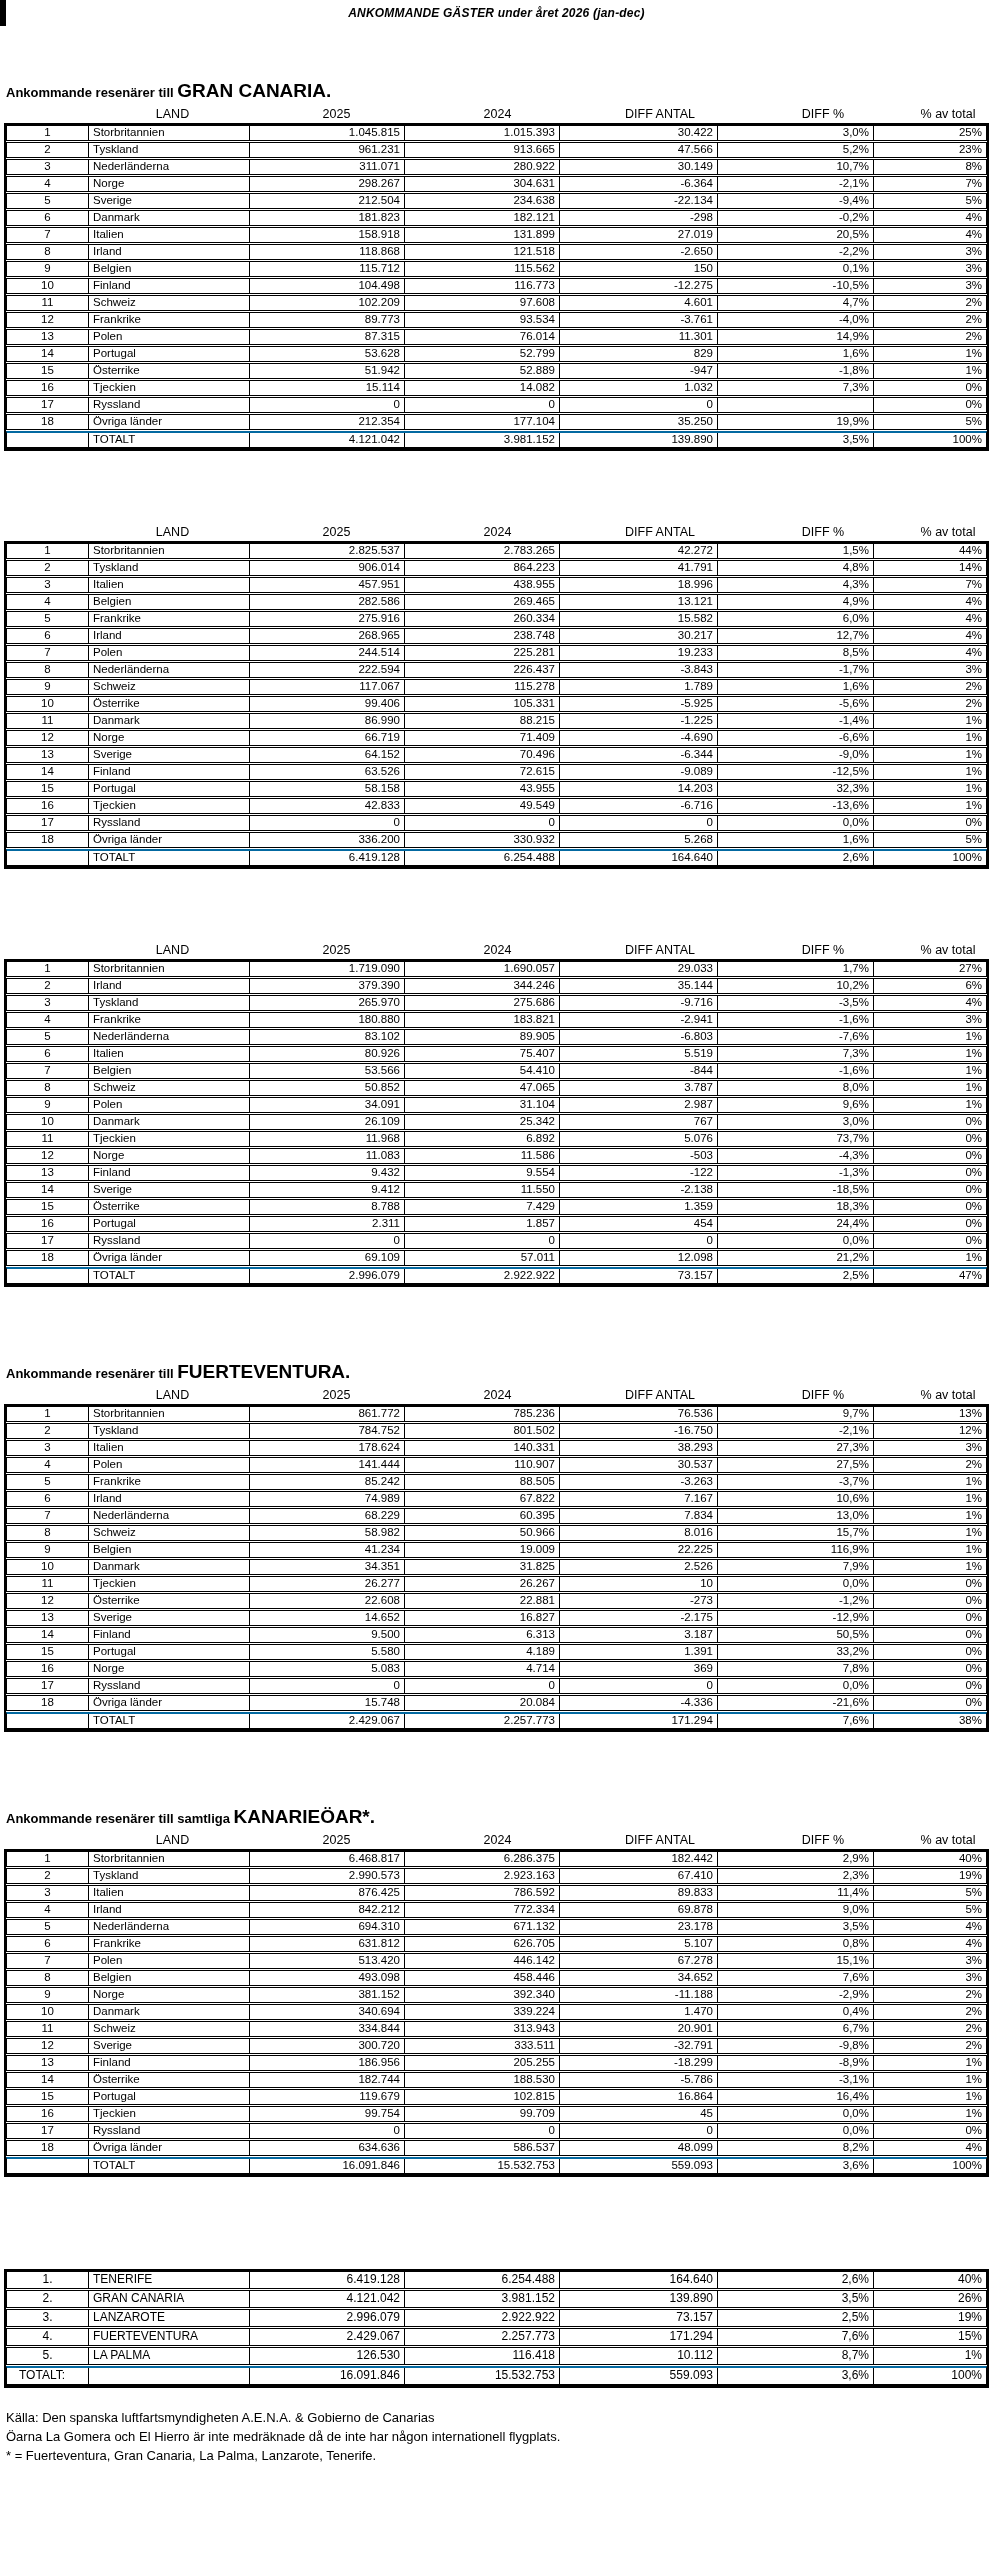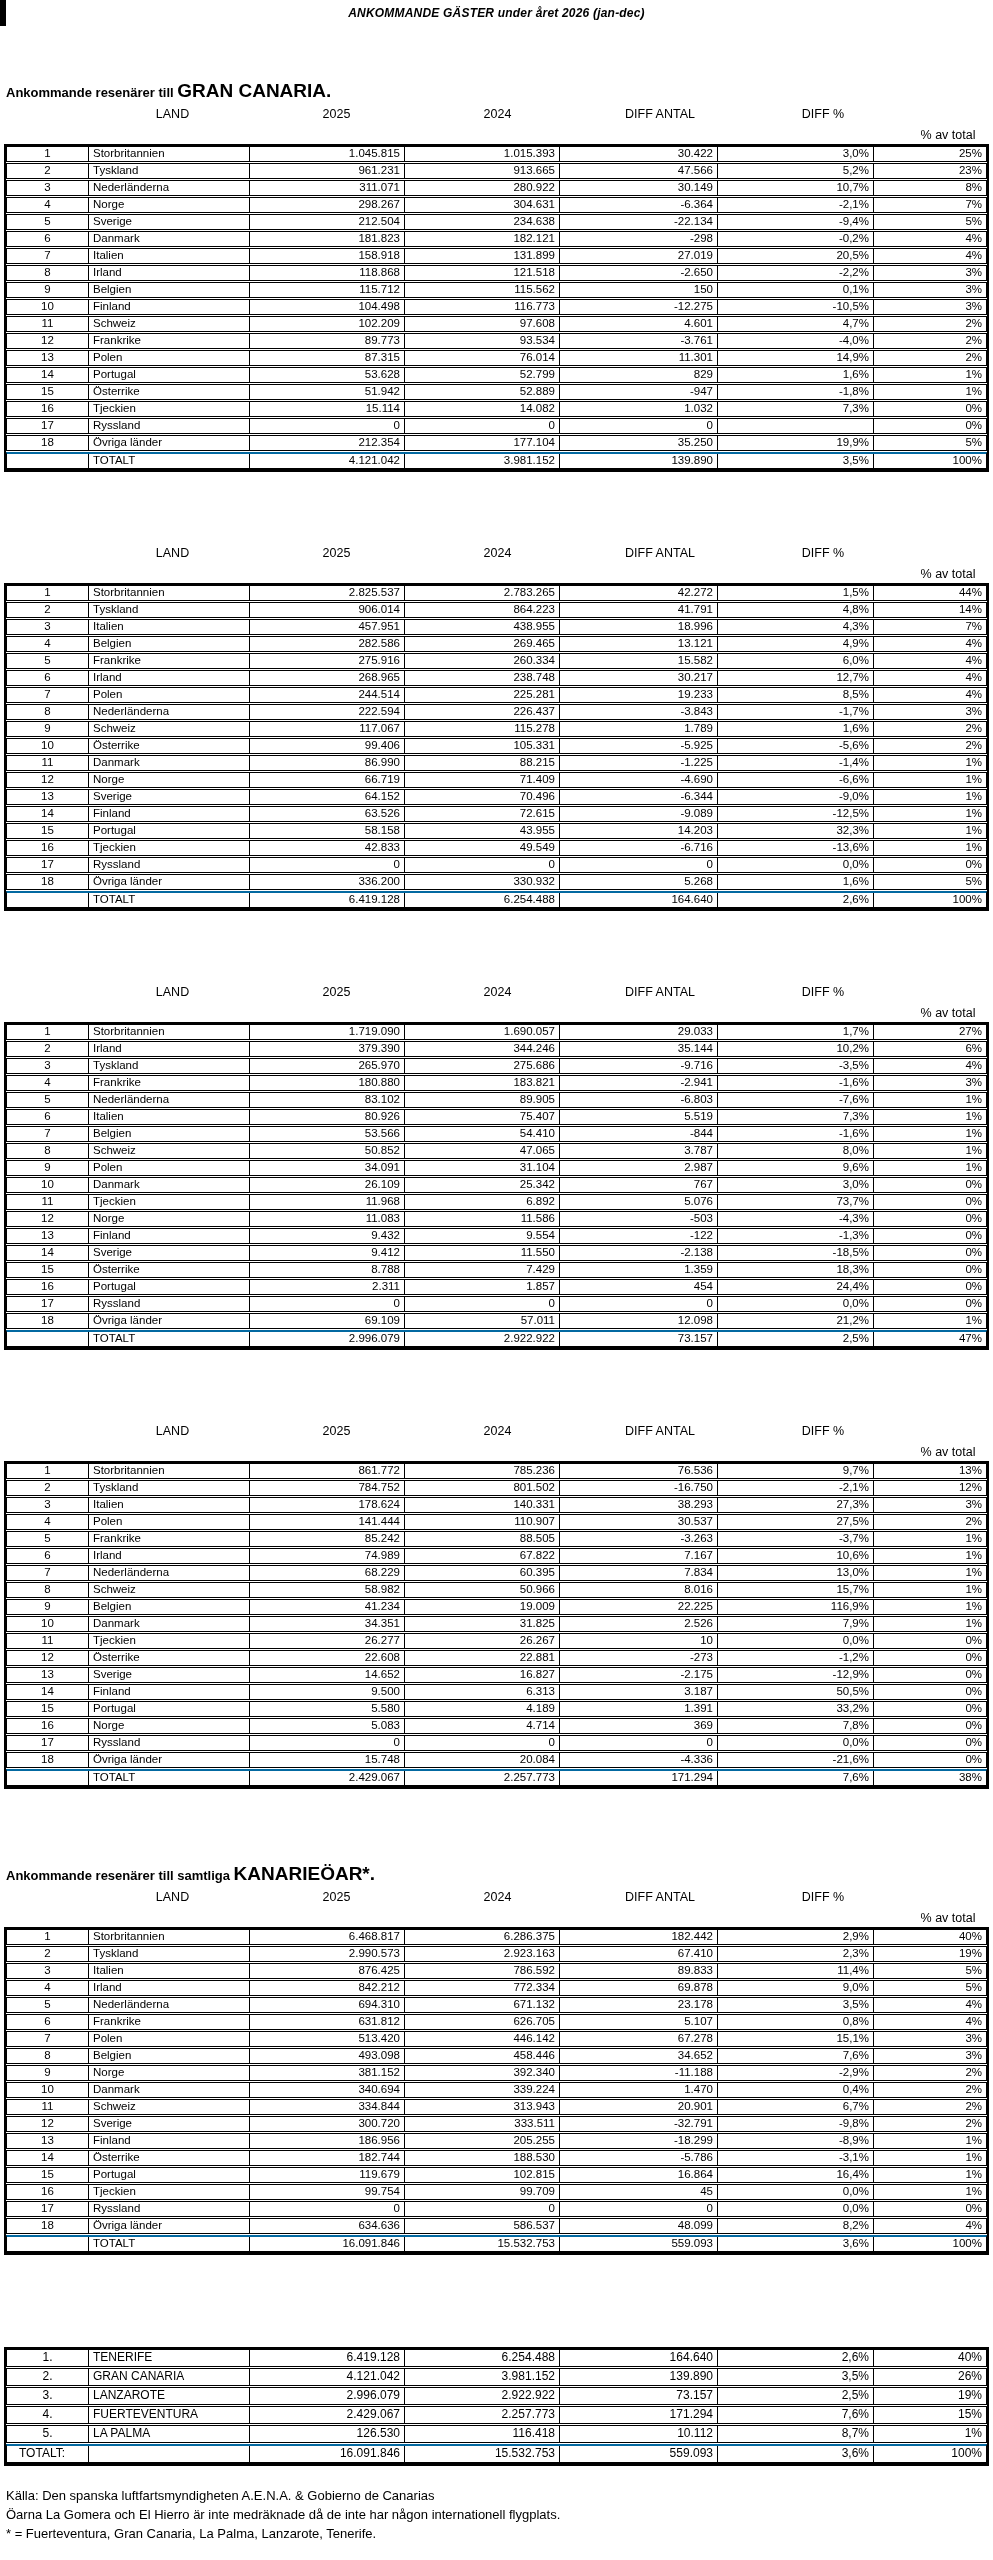--- a/index.html
+++ b/index.html
@@ -39,21 +39,21 @@
   .summary .cell { height:16px; line-height:15px; font-size:12px; }
   .c0 { width:82px;  text-align:center; }
   .c0.left { text-align:left; padding-left:12px; }
   .c1 { width:161px; text-align:left;  padding-left:4px; }
   .c2 { width:155px; text-align:right; padding-right:4px; }
   .c3 { width:155px; text-align:right; padding-right:4px; }
   .c4 { width:158px; text-align:right; padding-right:4px; }
   .c5 { width:156px; text-align:right; padding-right:4px; }
   .c6 { flex:1;      text-align:right; padding-right:4px; }
   .hc0 { width:82px; } .hc1 { width:161px; } .hc2 { width:155px; }
-  .hc3 { width:155px; } .hc4 { width:158px; } .hc5 { width:156px; } .hc6 { flex:1;margin-top:21px; }
+  .hc3 { width:155px; } .hc4 { width:158px; } .hc5 { width:156px; } .hc6 { flex:1; }
   .summary-tbl-wrap { margin-top:92px; }
   .footnotes { margin:20px 0 0 6px; font-size:13px; line-height:19px; }
   .footnote { white-space:nowrap; }
 </style>
 </head>
 <body>
 
 <div class="corner-mark"></div>
 
 <div class="report-title">ANKOMMANDE GÄSTER under året 2026 (jan-dec)</div>
@@ -606,20 +606,21 @@
           <div class="cell c1">TOTALT</div>
           <div class="cell c2">2.996.079</div>
           <div class="cell c3">2.922.922</div>
           <div class="cell c4">73.157</div>
           <div class="cell c5">2,5%</div>
           <div class="cell c6">47%</div>
         </div>
       </div>
     </div>
     <div class="section">
+      <div class="section-heading"><span class="h-prefix">Ankommande resenärer till </span><span class="h-island">FUERTEVENTURA.</span></div>
       <div class="hdr-row">
         <span class="hcell hc0"></span>
         <span class="hcell hc1">LAND</span>
         <span class="hcell hc2">2025</span>
         <span class="hcell hc3">2024</span>
         <span class="hcell hc4">DIFF ANTAL</span>
         <span class="hcell hc5">DIFF %</span>
         <span class="hcell hc6">% av total</span>
       </div>
       <div class="tbl">

